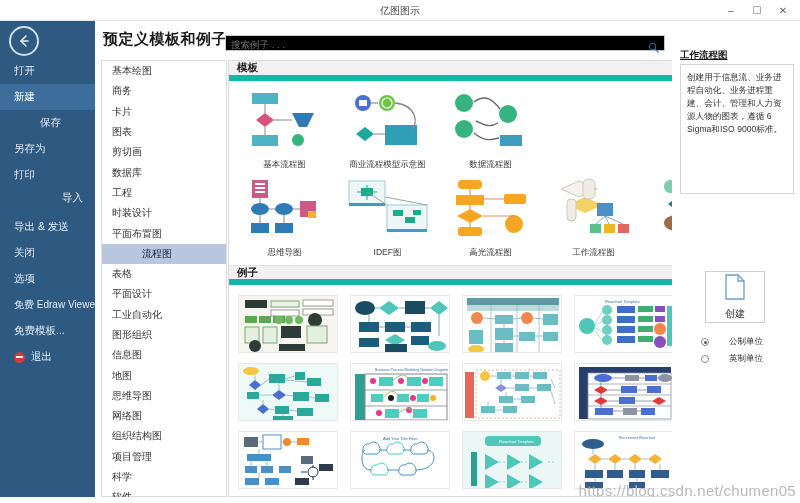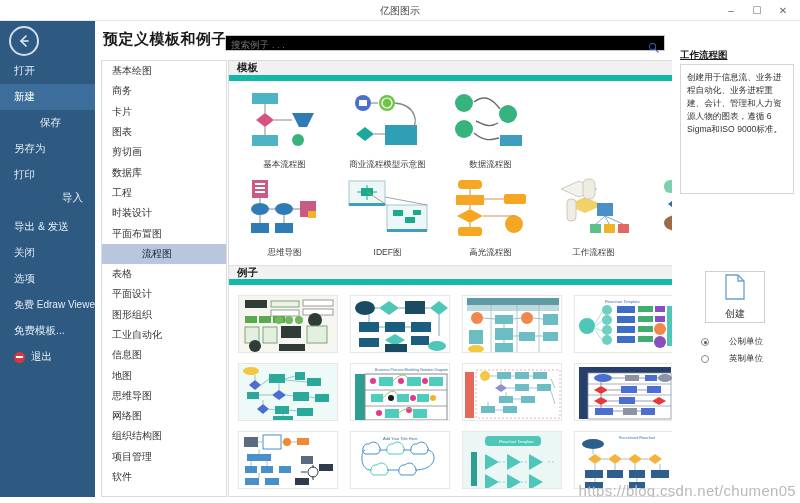--- a/index.html
+++ b/index.html
@@ -267,42 +267,45 @@
       <div class="cat-item active">
           <span>流程图</span>
         </div>
       <div class="cat-item">
           <span>表格</span>
         </div>
       <div class="cat-item">
           <span>平面设计</span>
         </div>
       <div class="cat-item">
+          <span>工业自动化</span>
+        </div>
+      <div class="cat-item">
           <span>图形组织</span>
         </div>
       <div class="cat-item">
-          <span>工业自动化</span>
-        </div>
-      <div class="cat-item">
           <span>信息图</span>
         </div>
       <div class="cat-item">
           <span>地图</span>
         </div>
       <div class="cat-item">
           <span>思维导图</span>
         </div>
       <div class="cat-item">
           <span>网络图</span>
         </div>
       <div class="cat-item">
           <span>组织结构图</span>
         </div>
       <div class="cat-item">
           <span>项目管理</span>
+        </div>
+      <div class="cat-item">
+          <span>科学</span>
         </div>
       <div class="cat-item">
           <span>软件</span>
         </div>
 
     </div>
 
     <div class="tpl-pane">
 
       <div class="sec-head">模板</div>

